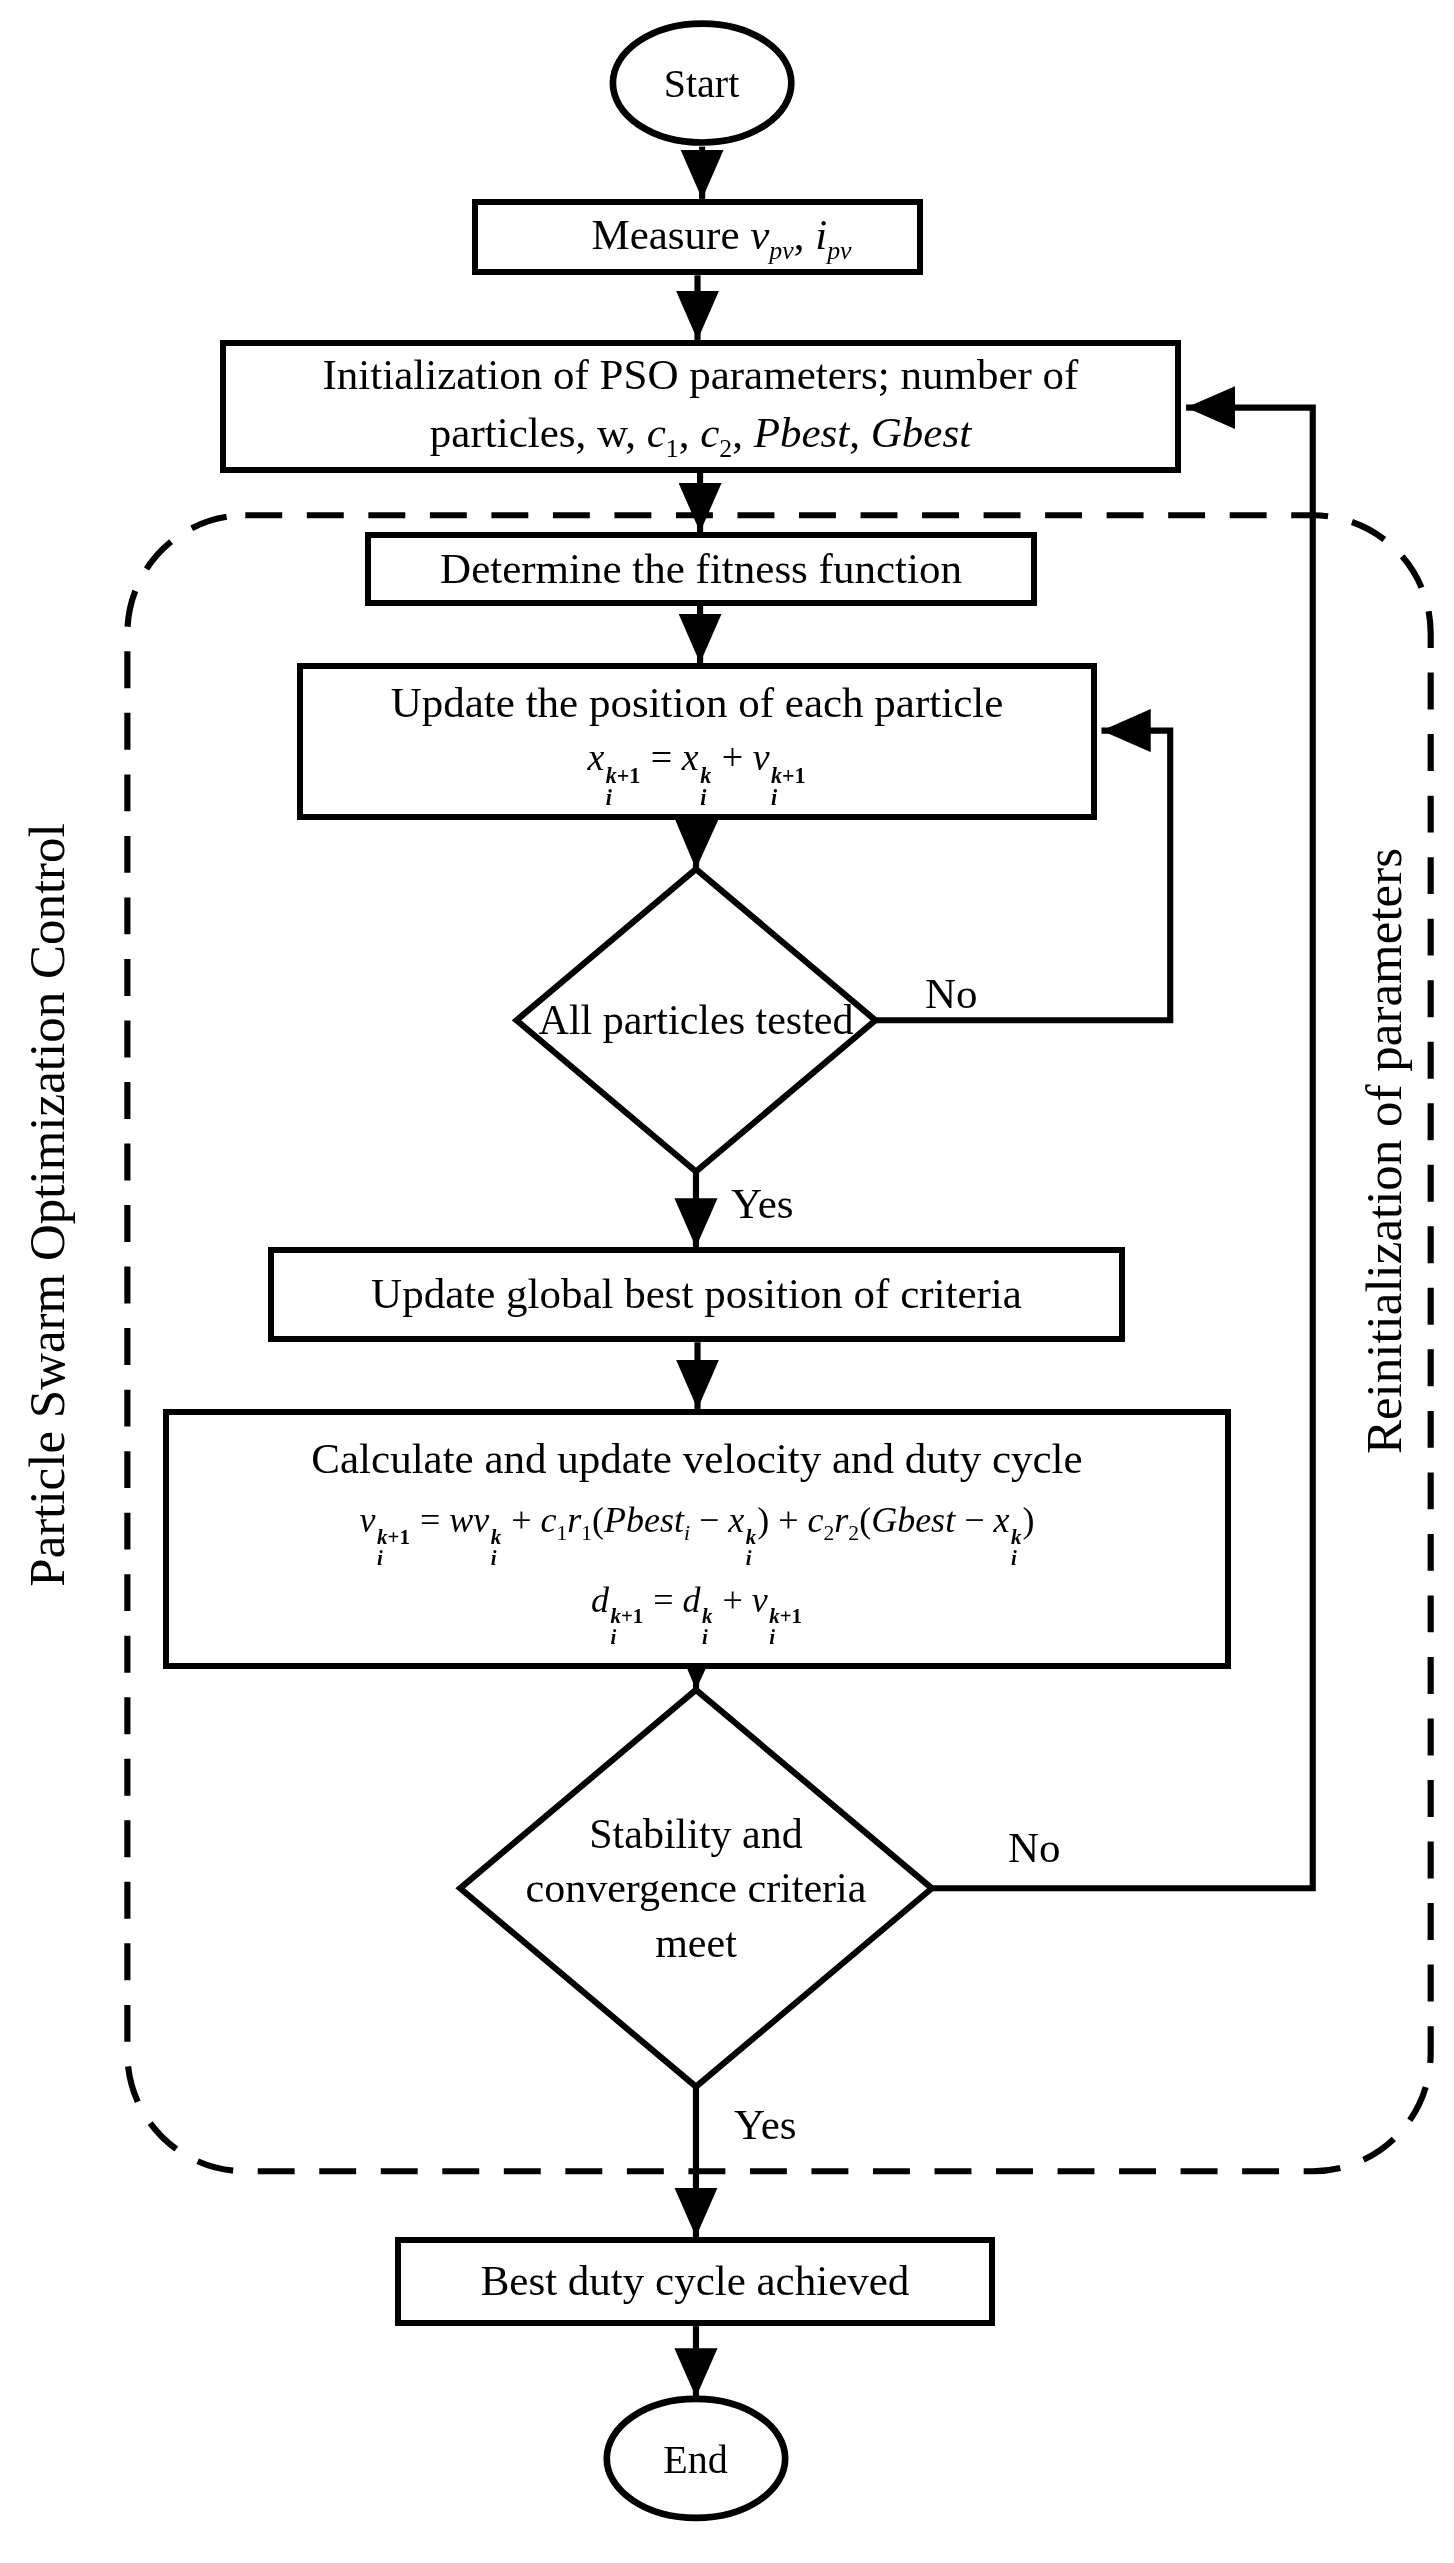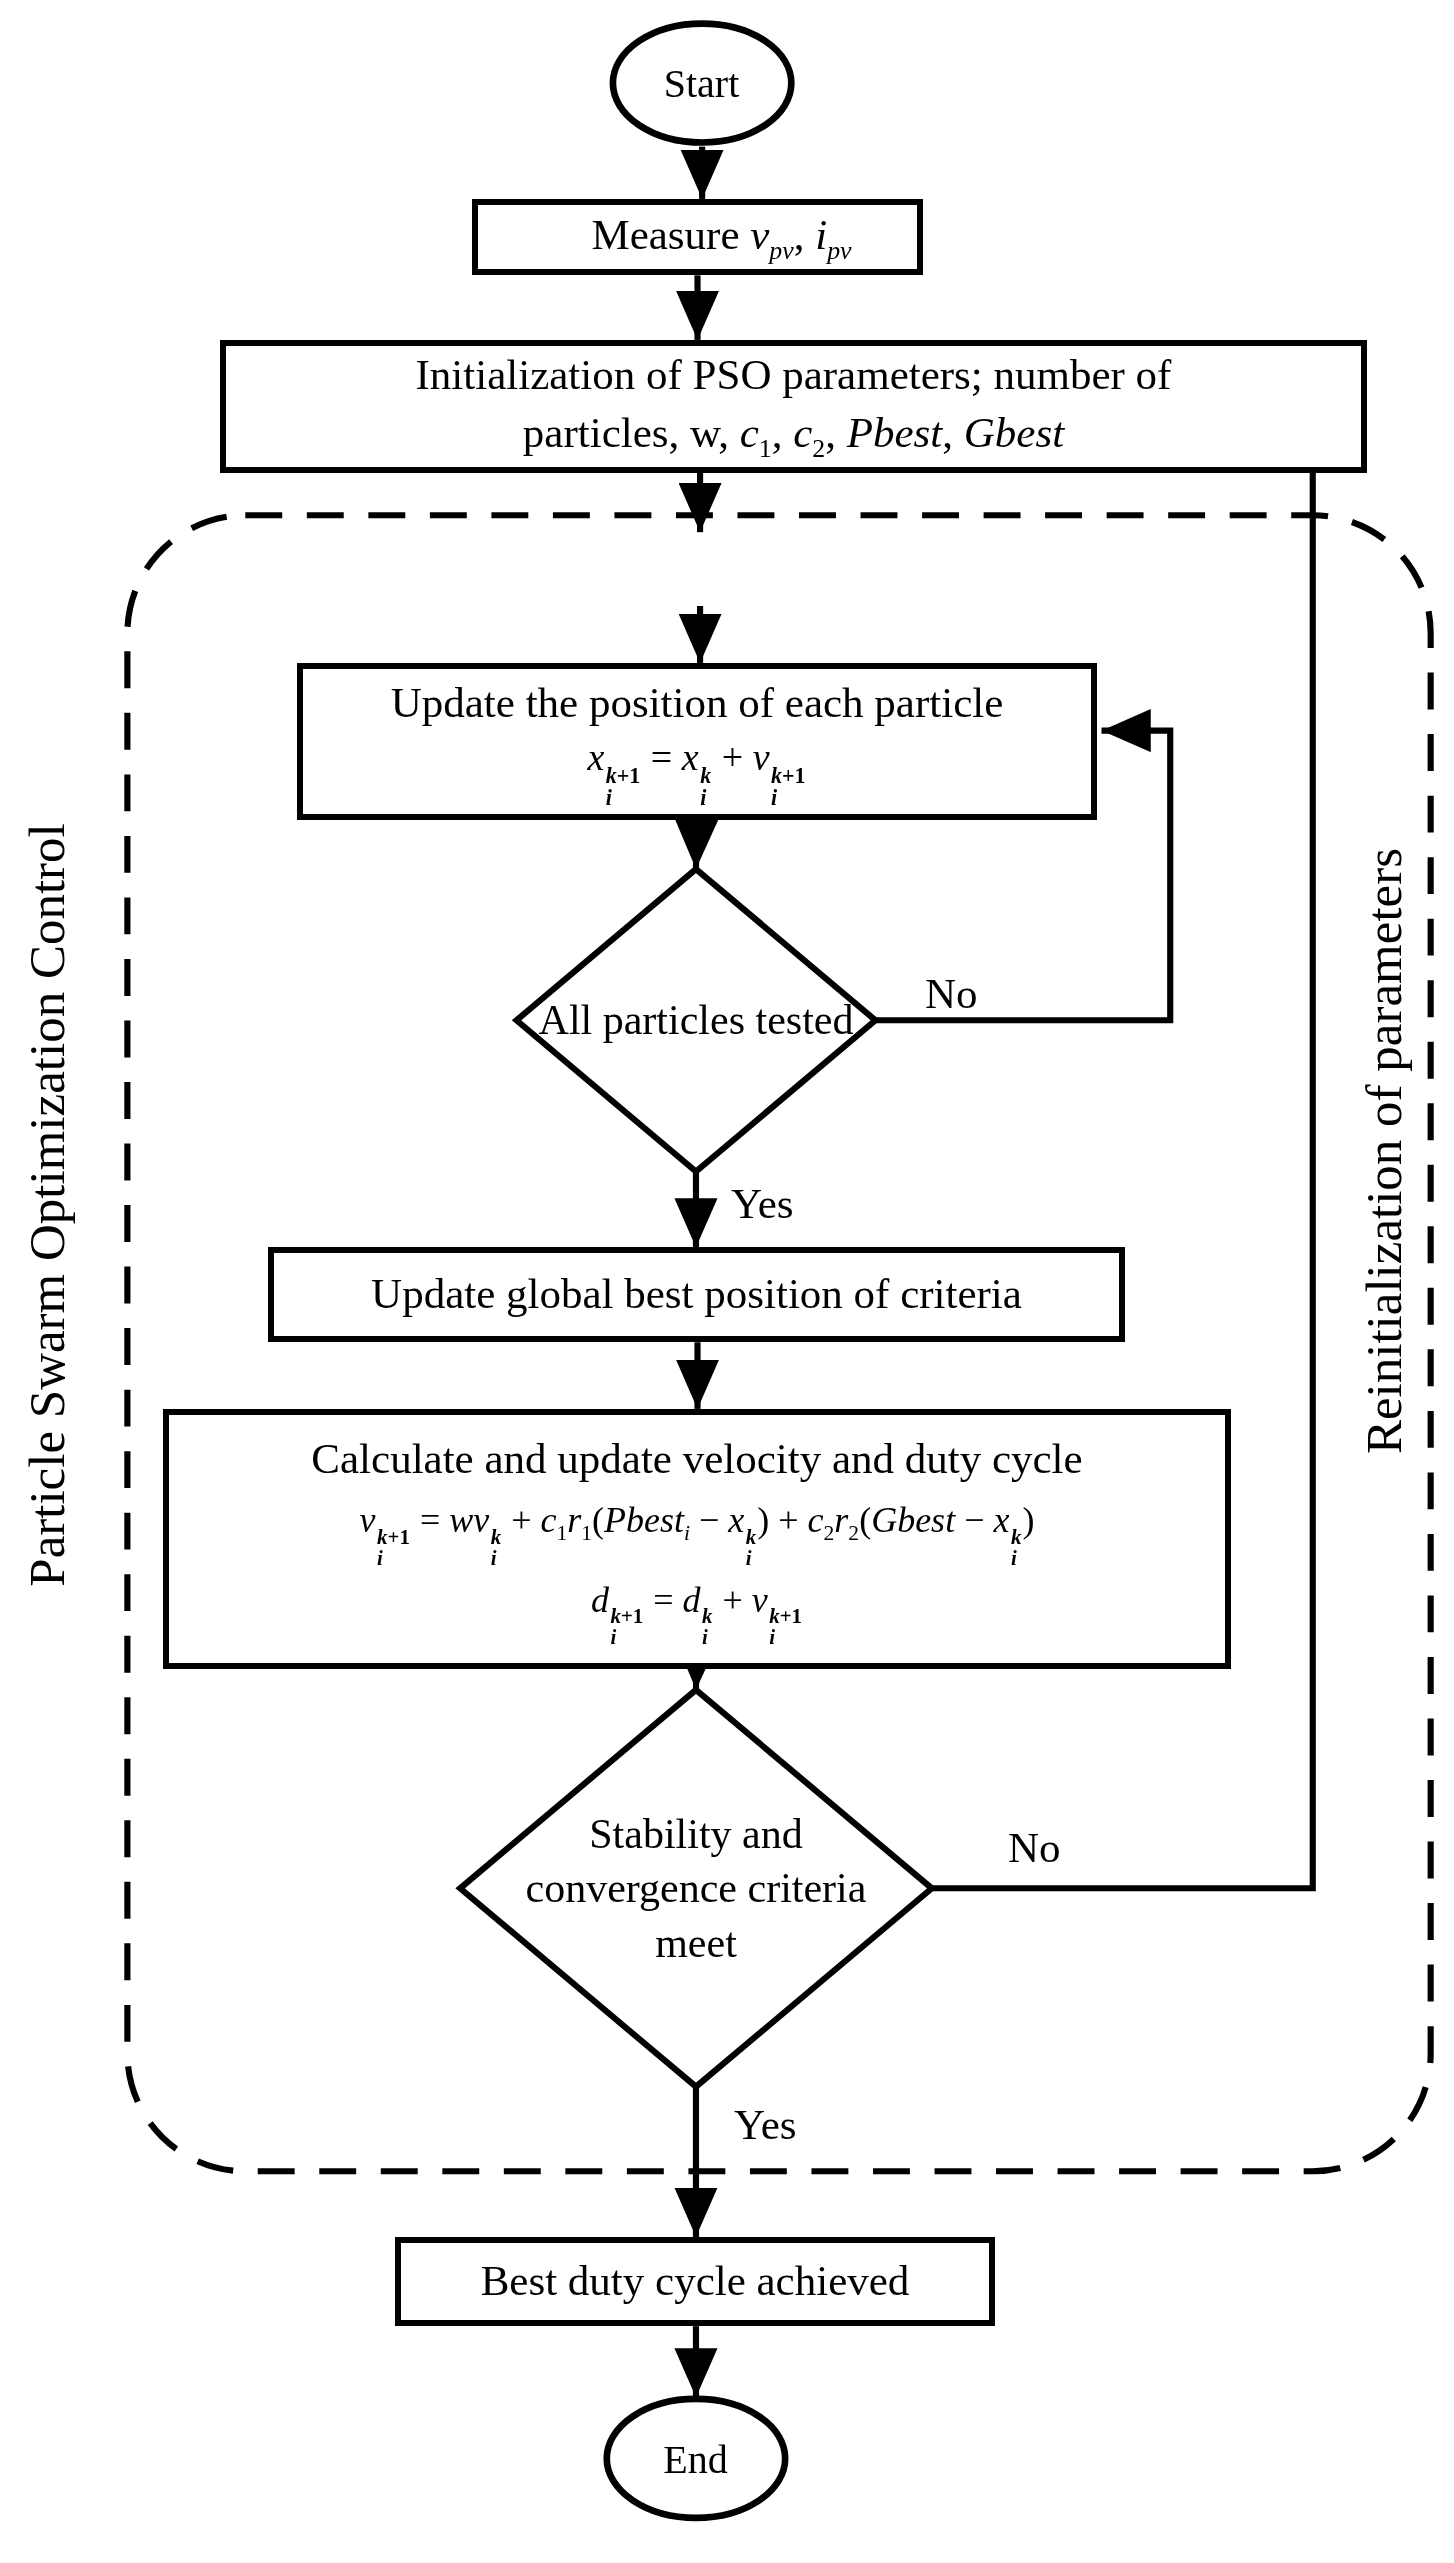--- a/index.html
+++ b/index.html
@@ -62,25 +62,28 @@
     <polygon points="1357,3296 1817,3683 1357,4070 897,3683" fill="#fff" stroke="#000" stroke-width="12"></polygon>
   </svg>
 
   <div class="terminal-label" style="left:599px;top:52px;width:205px;height:62px;">Start</div>
   <div class="terminal-label" style="left:593px;top:2428px;width:205px;height:62px;">End</div>
 
   <div class="box" style="left:472px;top:199px;width:451px;height:76px;padding-left:48px;">
     <div class="node-text">Measure <i>v</i><sub><i>pv</i></sub>, <i>i</i><sub><i>pv</i></sub></div>
   </div>
 
-  <div class="box" style="left:220px;top:340px;width:1147px;height:133px;">
+  <div class="box" style="left:220px;top:340px;width:961px;height:133px;">
     <div class="node-text">Initialization of PSO parameters; number of</div>
     <div class="node-text">particles, w, <i>c</i><sub>1</sub>, <i>c</i><sub>2</sub>, <i>Pbest</i>, <i>Gbest</i></div>
   </div>
 
+  <div class="box" style="left:365px;top:532px;width:672px;height:74px;">
+    <div class="node-text">Determine the fitness function</div>
+  </div>
 
   <div class="box" style="left:297px;top:663px;width:800px;height:157px;">
     <div class="node-text">Update the position of each particle</div>
     <div class="formula"><i>x</i><span class="stk">
           <span class="sp"><i>k</i>+1</span>
           <span class="sb"><i>i</i></span>
         </span> = <i>x</i><span class="stk">
           <span class="sp"><i>k</i></span>
           <span class="sb"><i>i</i></span>
         </span> + <i>v</i><span class="stk">

